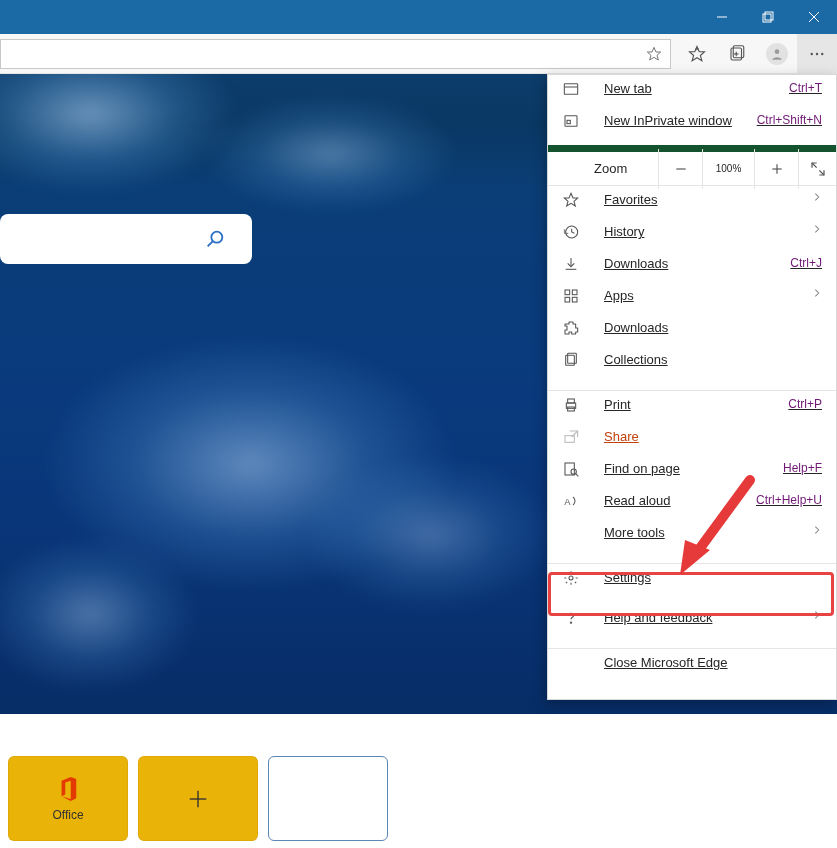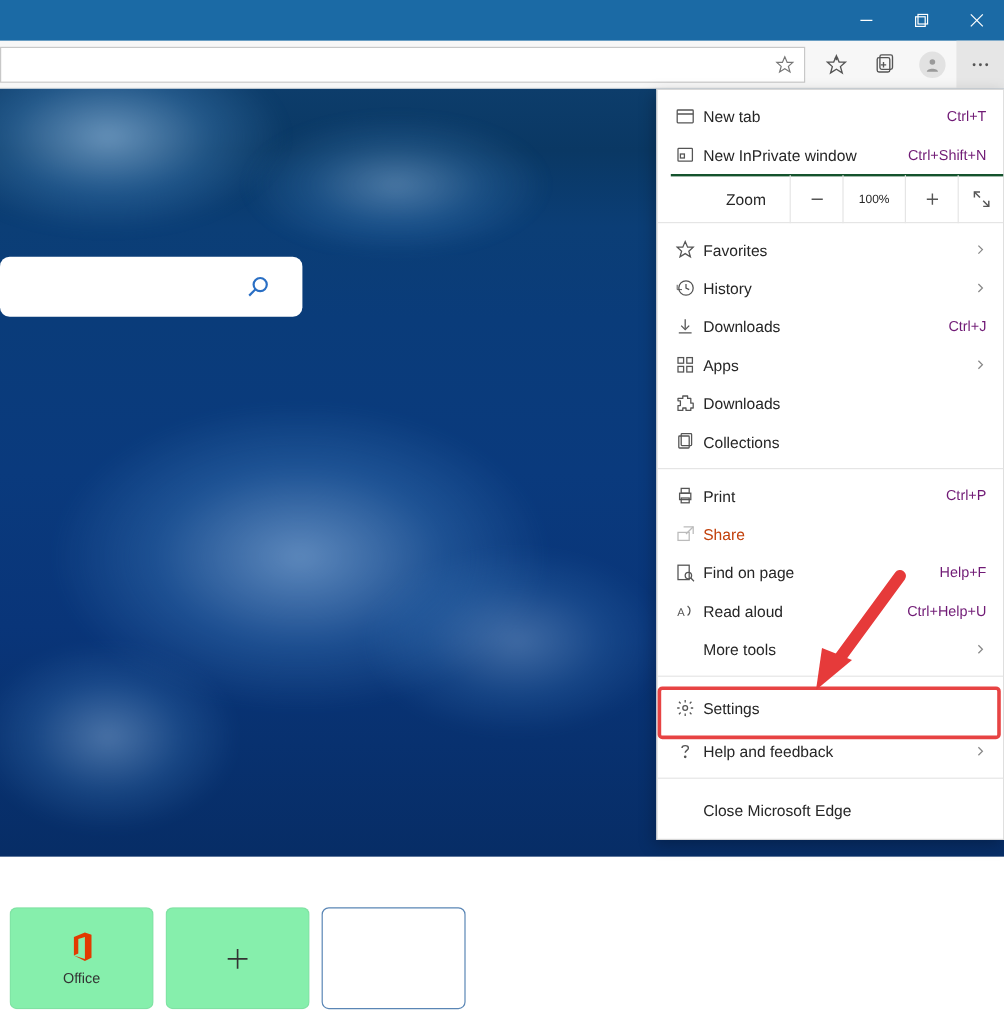--- a/index.html
+++ b/index.html
@@ -79,21 +79,21 @@
 
   
   .tiles {
     position: absolute;
     left: 8px; top: 680px;
     display: flex; gap: 10px;
   }
   .tile {
     width: 120px; height: 85px;
     border-radius: 6px;
-    background: #86efac;
+    background: #eab308;
     display: flex; flex-direction: column; align-items: center; justify-content: center;
     gap: 6px;
     font-size: 12px; color: #333;
     border: 1px solid rgba(0,0,0,0.05);
   }
   .tile.ghost { background: rgba(255,255,255,0.0); border: 1px solid #5a86b5; }
   .bottom-strip {
     position: absolute;
     left: 0; right: 0;
     top: 714px;
@@ -106,36 +106,36 @@
     position: absolute;
     top: 74px; right: 0;
     width: 290px;
     background: #fff;
     border: 1px solid #d8d8d8;
     box-shadow: -2px 4px 12px rgba(0,0,0,0.25);
     font-size: 13px;
     color: #262626;
   }
   .menu-item {
-    display: flex; align-items: center;
+    display: flex; 
     height: 32px;
     padding: 0 14px 0 14px;
-    gap: 6px;
+    gap: 24px;
+    text-decoration: underline;
   }
   .menu-item.disabled { color: #c2410c; }
   .menu-item .micon { width: 18px; display: flex; justify-content: center; }
   .menu-item .label { flex: 1; }
   .menu-item .shortcut { color: #701a75; font-size: 12px; }
   .menu-item .chev { color: #7a7a7a; }
   .menu-sep { height: 1px; background: #e5e5e5; margin: 6px 0; }
 
   .zoomrow {
     display: flex; align-items: center; height: 40px;
-    border-top: 2px solid #14532d;
-    margin-left: 11px;
+    border-top: 7px solid #14532d;
   }
   .zoomrow .zlabel { flex: 1; padding-left: 46px; font-size: 13px; }
   .zoomrow .zbtn {
     width: 44px; height: 40px;
     display: flex; align-items: center; justify-content: center;
     border-left: 1px solid #e5e5e5;
     font-size: 15px; color: #444;
   }
   .zoomrow .zval { width: 52px; text-align: center; border-left: 1px solid #e5e5e5; height: 40px; display:flex; align-items:center; justify-content:center; font-size: 10px;}
   .zoomrow .zfull { width: 38px; border-left: 1px solid #e5e5e5; height:40px; display:flex; align-items:center; justify-content:center;}

